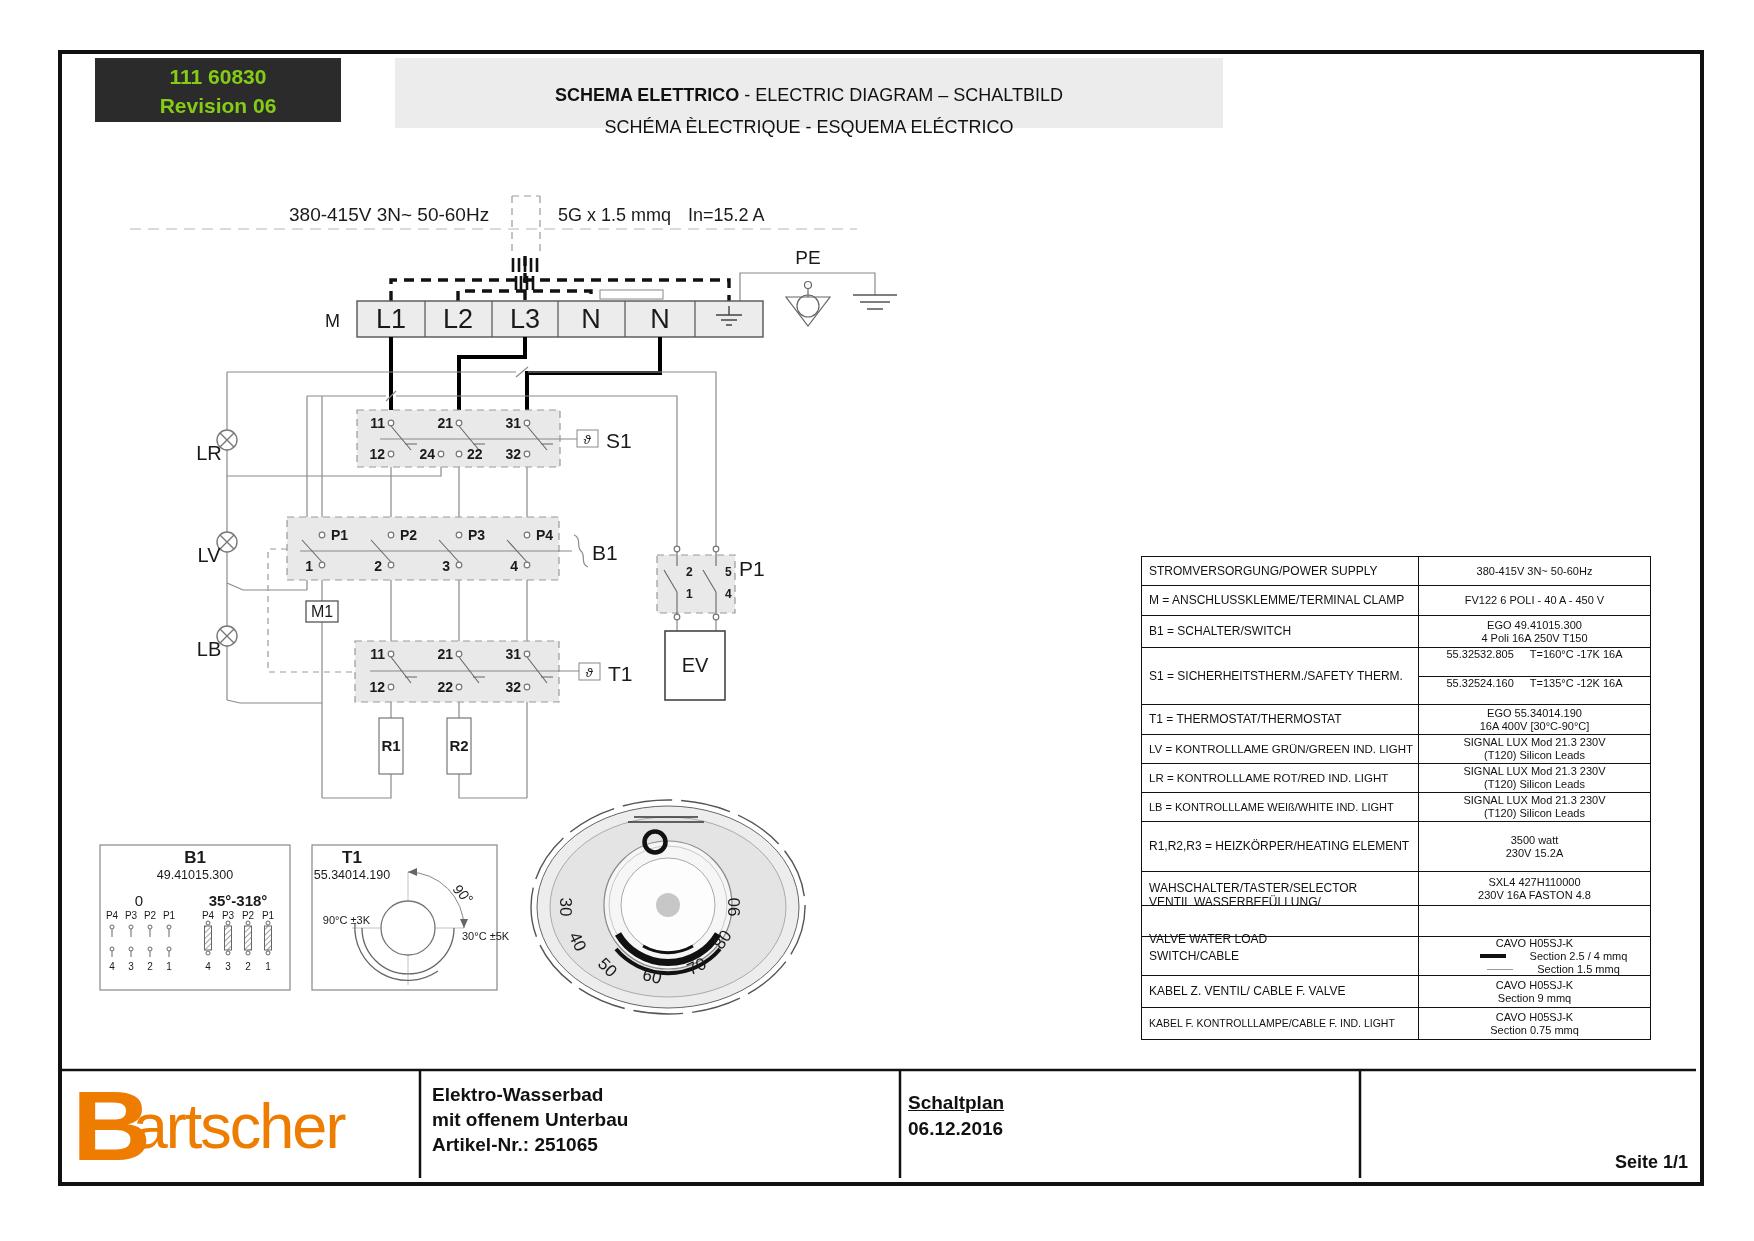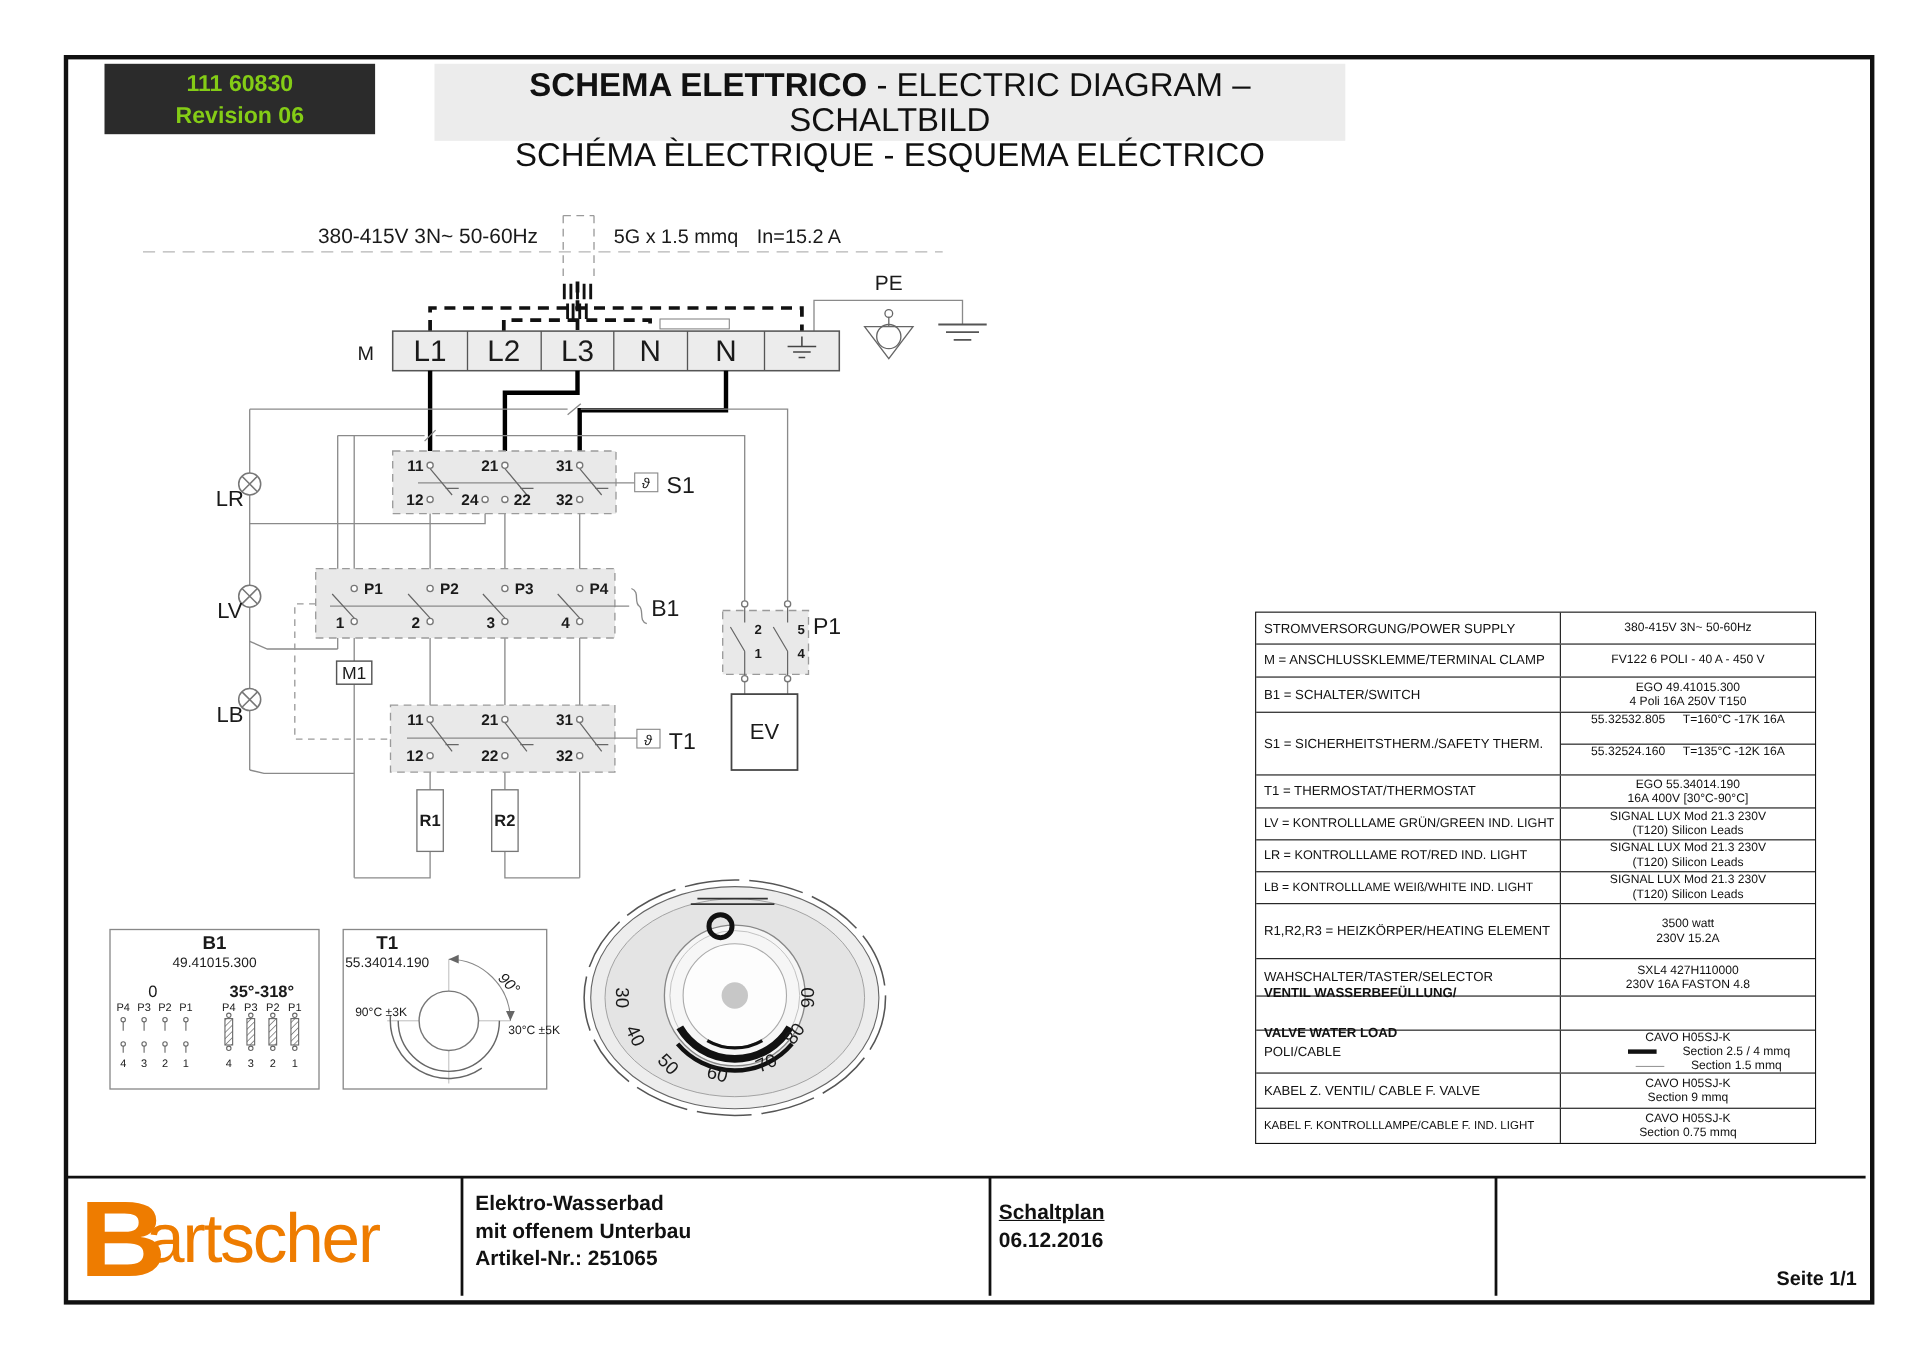--- a/index.html
+++ b/index.html
@@ -4,21 +4,21 @@
 <style>
   html,body{margin:0;padding:0;background:#fff;}
   #page{position:relative;width:1754px;height:1241px;background:#fff;
         font-family:"Liberation Sans","DejaVu Sans",sans-serif;color:#111;overflow:hidden;}
   .abs{position:absolute;}
   #frame{left:58px;top:50px;width:1638px;height:1128px;border:4px solid #111;}
   
   #revbox{left:95px;top:58px;width:246px;height:64px;background:#2b2b2b;color:#84cc16;
           text-align:center;font-weight:bold;font-size:21px;line-height:29px;padding-top:4px;box-sizing:border-box;}
   #titlebox{left:395px;top:58px;width:828px;height:70px;background:#ececec;
-            text-align:center;font-size:30px;line-height:32px;padding-top:4px;box-sizing:border-box;}
+            text-align:center;font-size:18px;line-height:32px;padding-top:21px;box-sizing:border-box;}
   #titlebox .b{font-weight:bold;}
   
   #ptable{left:1141px;top:556px;width:510px;border:1.5px solid #111;box-sizing:border-box;background:#fff;}
   .trow{display:flex;border-top:1px solid #111;align-items:stretch;}
   .trow:first-child{border-top:none;}
   .tl{width:277px;border-right:1px solid #111;box-sizing:border-box;display:flex;
       flex-direction:column;justify-content:center;padding:1px 4px 1px 7px;font-size:12px;line-height:13px;}
   .tv{flex:1;display:flex;flex-direction:column;justify-content:center;text-align:center;
       font-size:11px;line-height:13px;padding:1px 2px;}
   .tl.f115{font-size:11.5px;} .tl.f11{font-size:11px;} .tl.f105{font-size:10.5px;}
@@ -457,28 +457,28 @@
         </div>
       </div>
     <div class="trow" style="height:33px">
         <div class="tl">WAHSCHALTER/TASTER/SELECTOR</div>
         <div class="tv">
           <span>SXL4 427H110000</span>
           <span>230V 16A FASTON 4.8</span>
         </div>
       </div>
     <div class="trow" style="height:30px">
-      <div class="tl" style="font-weight:bold;gap:24px;">
+      <div class="tl" style="font-weight:normal;gap:24px;">
           <span>VENTIL WASSERBEFÜLLUNG/</span>
           <span>VALVE WATER LOAD</span>
         </div>
       <div class="tv"></div>
     </div>
     <div class="trow" style="height:38px">
-      <div class="tl">POLI/CABLE</div>
+      <div class="tl">SWITCH/CABLE</div>
       <div class="tv">
         <span>CAVO H05SJ-K</span>
         <span class="sample">
             <span class="bar-thick"></span>
             <span>Section 2.5 / 4 mmq</span>
           </span>
         <span class="sample">
             <span class="bar-thin"></span>
             <span>Section 1.5 mmq</span>
           </span>

